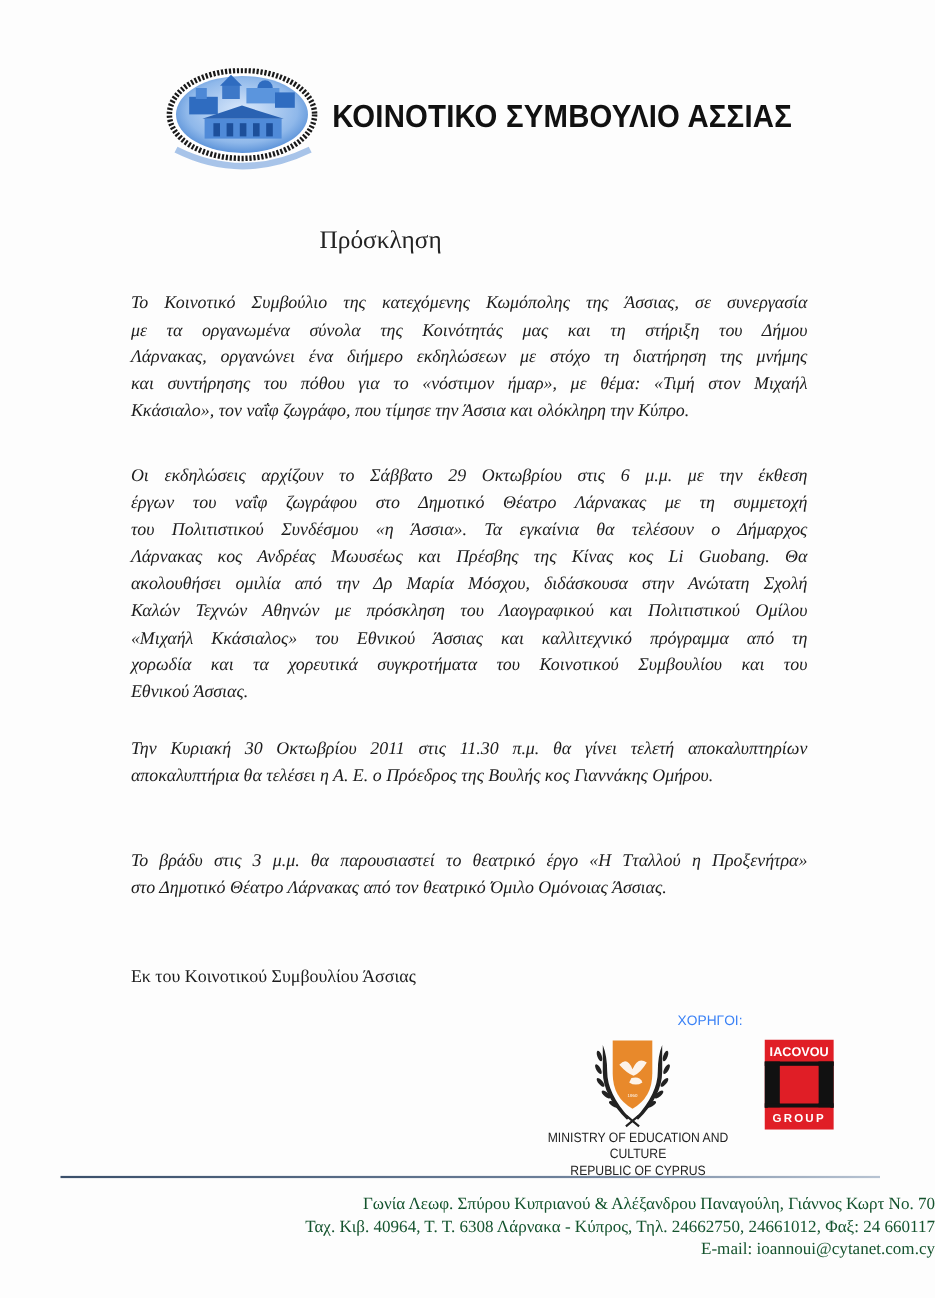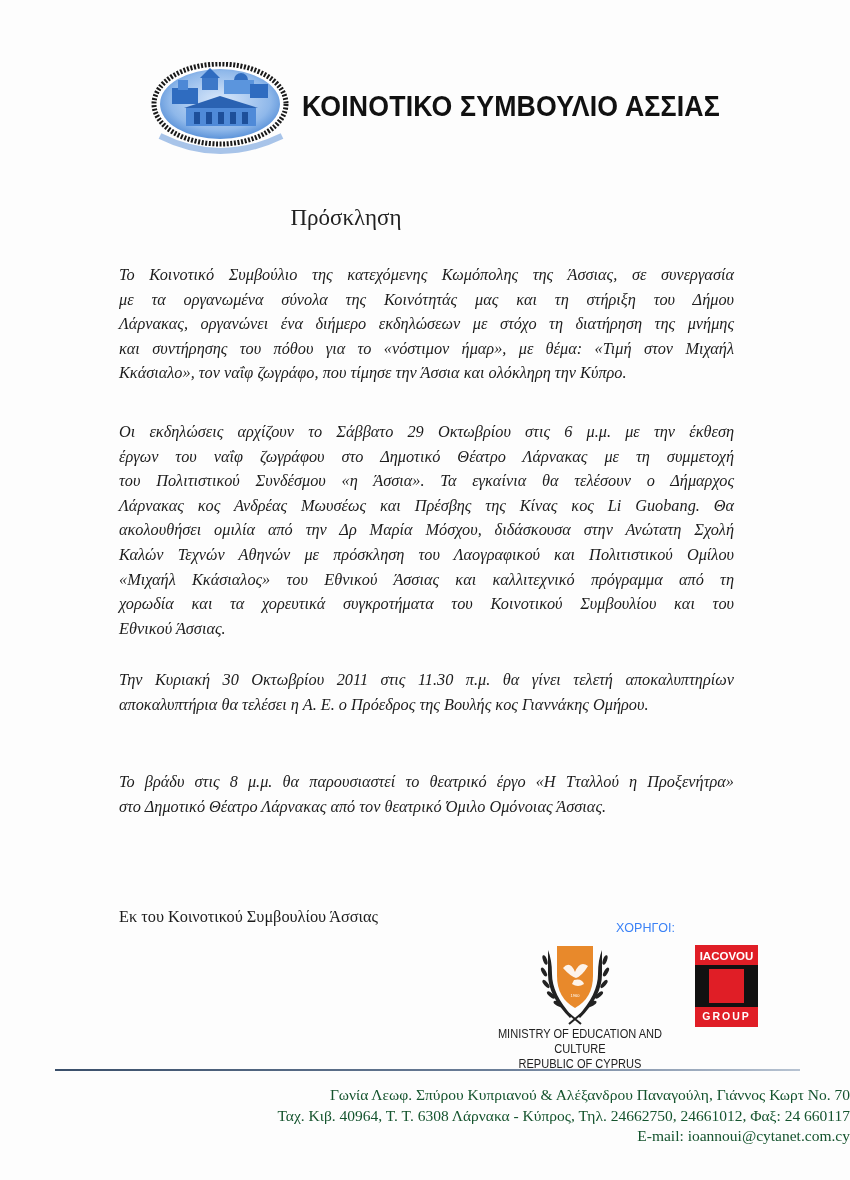--- a/index.html
+++ b/index.html
@@ -17,21 +17,21 @@
       transform: scaleX(0.92); transform-origin: left center; white-space: nowrap;
     }
     .doc-title {
       position: absolute; left: 0; width: 692px; top: 205px; text-align: center;
       font-size: 23px; color: #222;
     }
     .body-text { position: absolute; left: 119px; width: 615px; font-size: 16.3px; line-height: 24.6px; color: #1c1c1c; font-style: italic; }
     .para { margin: 0; text-align: justify; text-align-last: left; }
     .line { display: block; text-align: justify; text-align-last: justify; white-space: nowrap; }
     .line.last { text-align-last: left; }
-    .signoff { position: absolute; left: 119px; top: 878px; font-size: 16.3px; color: #1c1c1c; margin-top: 29px; }
+    .signoff { position: absolute; left: 119px; top: 878px; font-size: 16.3px; color: #1c1c1c; }
     .sponsors-label {
       position: absolute; left: 616px; top: 921px;
       font-family: "Liberation Sans", "DejaVu Sans", sans-serif; font-size: 12.5px; color: #3b82f6;
     }
     .ministry-logo { position: absolute; left: 530px; top: 942px; width: 90px; height: 85px; }
     .ministry-text {
       position: absolute; left: 460px; top: 1027px; width: 240px; text-align: center;
       font-family: "Liberation Sans", "DejaVu Sans", sans-serif; font-size: 12.3px; line-height: 15px; color: #222;
       transform: scaleX(0.9); transform-origin: center;
     }
@@ -104,21 +104,21 @@
 
 <div class="body-text" style="top:668px;">
   <p class="para">
     <span class="line">Την Κυριακή 30 Οκτωβρίου 2011 στις 11.30 π.μ. θα γίνει τελετή αποκαλυπτηρίων</span>
     <span class="line last">αποκαλυπτήρια θα τελέσει η Α. Ε. ο Πρόεδρος της Βουλής κος Γιαννάκης Ομήρου.</span>
   </p>
 </div>
 
 <div class="body-text" style="top:770px;">
   <p class="para">
-    <span class="line">Το βράδυ στις 8 μ.μ. θα παρουσιαστεί το θεατρικό έργο «Η Τταλλού η Προξενήτρα»</span>
+    <span class="line">Το βράδυ στις 3 μ.μ. θα παρουσιαστεί το θεατρικό έργο «Η Τταλλού η Προξενήτρα»</span>
     <span class="line last">στο Δημοτικό Θέατρο Λάρνακας από τον θεατρικό Όμιλο Ομόνοιας Άσσιας.</span>
   </p>
 </div>
 
 <div class="signoff">Εκ του Κοινοτικού Συμβουλίου Άσσιας</div>
 
 <div class="sponsors-label">ΧΟΡΗΓΟΙ:</div>
 
 <svg class="ministry-logo" viewBox="0 0 90 85">
   <path d="M27 4 L63 4 L63 34 Q63 56 45 66 Q27 56 27 34 Z" fill="#e8892b"></path>

